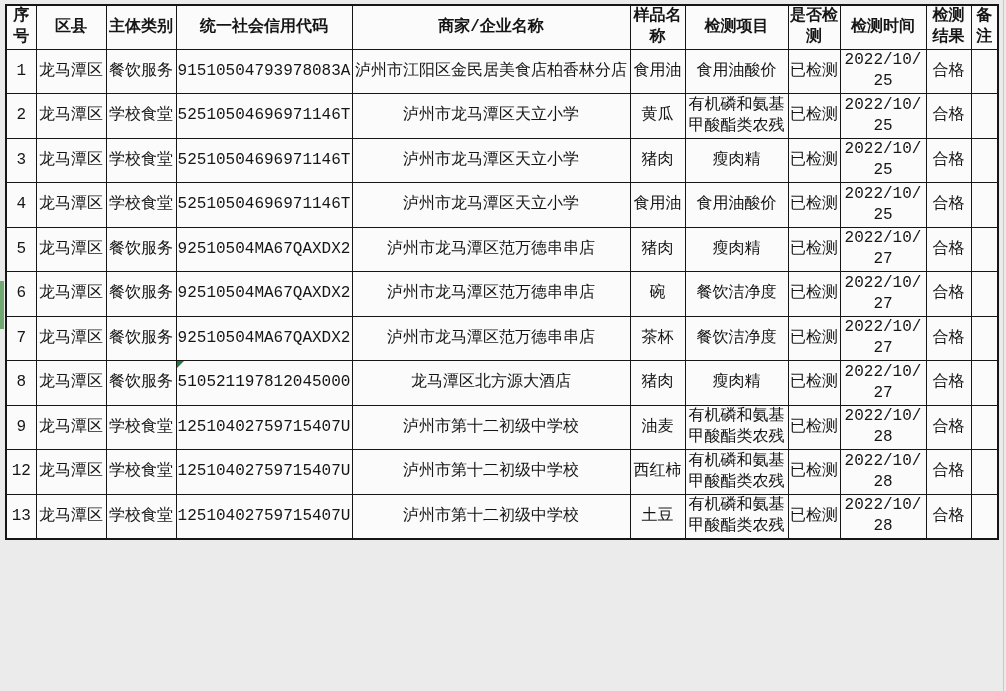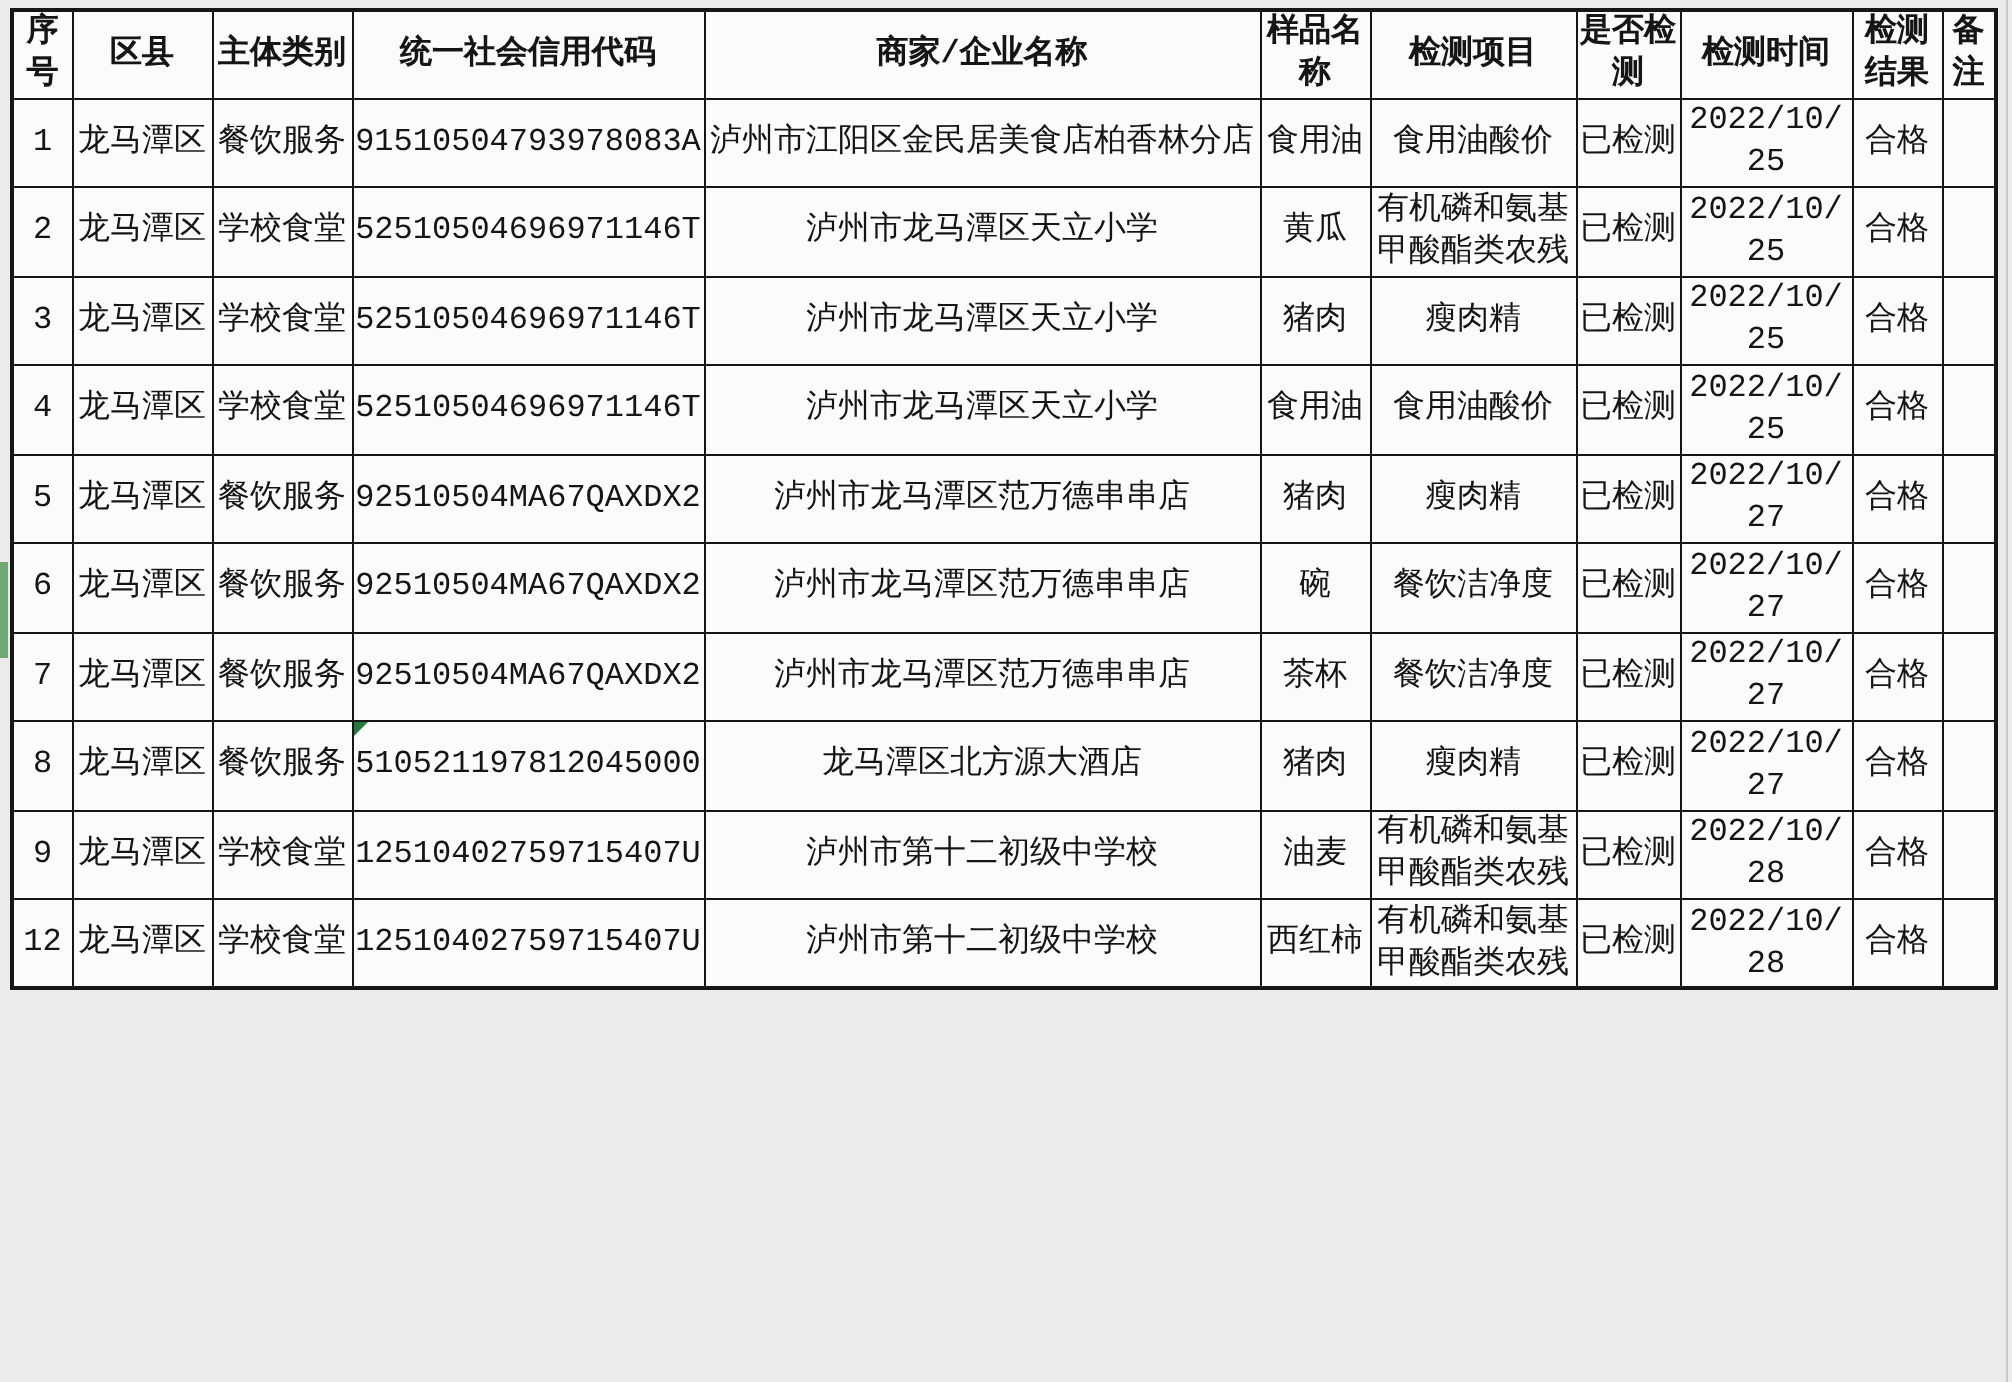--- a/index.html
+++ b/index.html
@@ -222,15 +222,28 @@
           <td>学校食堂</td>
           <td>12510402759715407U</td>
           <td>泸州市第十二初级中学校</td>
           <td>西红柿</td>
           <td>有机磷和氨基甲酸酯类农残</td>
           <td>已检测</td>
           <td>2022/10/28</td>
           <td>合格</td>
           <td></td>
         </tr>
+        <tr>
+          <td>13</td>
+          <td>龙马潭区</td>
+          <td>学校食堂</td>
+          <td>12510402759715407U</td>
+          <td>泸州市第十二初级中学校</td>
+          <td>土豆</td>
+          <td>有机磷和氨基甲酸酯类农残</td>
+          <td>已检测</td>
+          <td>2022/10/28</td>
+          <td>合格</td>
+          <td></td>
+        </tr>
       </tbody>
   </table>
 </div>
 
 </body></html>

